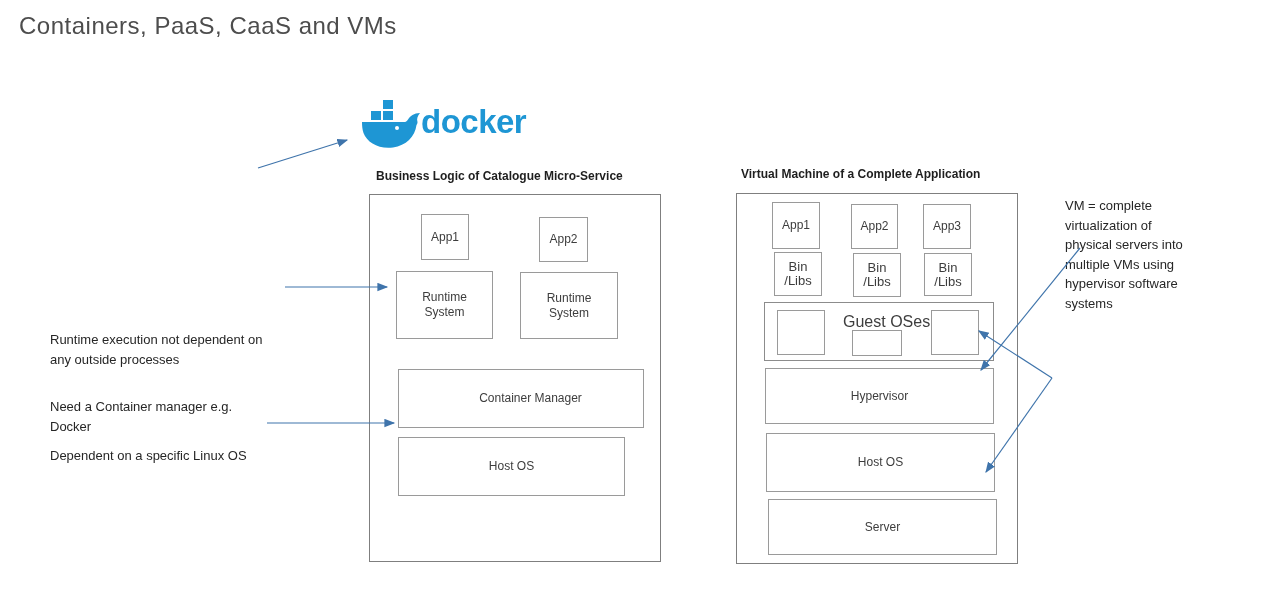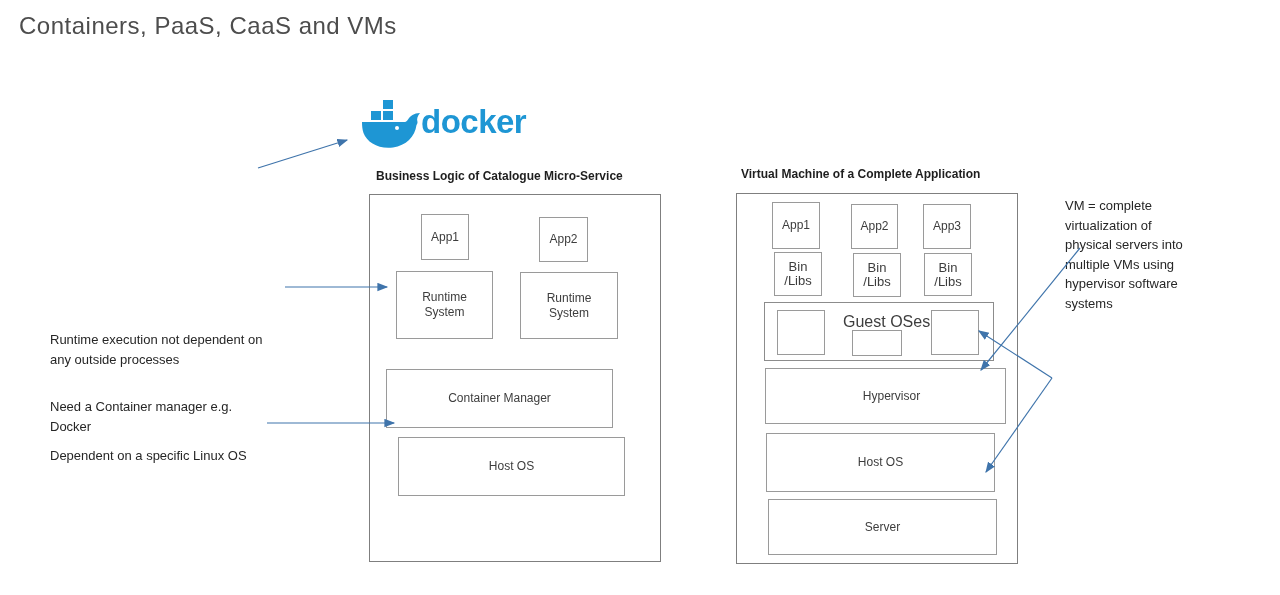--- a/index.html
+++ b/index.html
@@ -72,40 +72,40 @@
 systems</div>
 
   <div class="diag-title" style="left:376px;top:169px;">Business Logic of Catalogue Micro-Service</div>
   <div class="box outer" style="left:369px;top:194px;width:290px;height:366px;"></div>
   <div class="box" style="left:421px;top:214px;width:46px;height:44px;">App1</div>
   <div class="box" style="left:539px;top:217px;width:47px;height:43px;">App2</div>
   <div class="box" style="left:396px;top:271px;width:95px;height:66px;">Runtime
 System</div>
   <div class="box" style="left:520px;top:272px;width:96px;height:65px;">Runtime
 System</div>
-  <div class="box" style="left:386px;top:369px;width:225px;height:57px;">Container Manager</div>
+  <div class="box" style="left:398px;top:369px;width:225px;height:57px;padding-left:19px;">Container Manager</div>
   <div class="box" style="left:398px;top:437px;width:225px;height:57px;">Host OS</div>
 
   <div class="diag-title" style="left:741px;top:167px;">Virtual Machine of a Complete Application</div>
   <div class="box outer" style="left:736px;top:193px;width:280px;height:369px;"></div>
   <div class="box" style="left:772px;top:202px;width:46px;height:45px;">App1</div>
   <div class="box" style="left:851px;top:204px;width:45px;height:43px;">App2</div>
   <div class="box" style="left:923px;top:204px;width:46px;height:43px;">App3</div>
   <div class="box binlibs" style="left:774px;top:252px;width:46px;height:42px;">Bin
 /Libs</div>
   <div class="box binlibs" style="left:853px;top:253px;width:46px;height:42px;">Bin
 /Libs</div>
   <div class="box binlibs" style="left:924px;top:253px;width:46px;height:41px;">Bin
 /Libs</div>
   <div class="box band" style="left:764px;top:302px;width:228px;height:57px;"></div>
   <div class="box" style="left:777px;top:310px;width:46px;height:43px;"></div>
   <div class="guest-label" style="left:843px;top:313px;">Guest OSes</div>
   <div class="box" style="left:852px;top:330px;width:48px;height:24px;"></div>
   <div class="box" style="left:931px;top:310px;width:46px;height:43px;"></div>
-  <div class="box" style="left:765px;top:368px;width:227px;height:54px;padding-left:12px;">Hypervisor</div>
+  <div class="box" style="left:765px;top:368px;width:227px;height:54px;">Hypervisor</div>
   <div class="box" style="left:766px;top:433px;width:227px;height:57px;">Host OS</div>
   <div class="box" style="left:768px;top:499px;width:227px;height:54px;">Server</div>
 
   <svg class="arrow-layer" width="1280" height="595" viewBox="0 0 1280 595">
     <defs>
       <marker id="ah" markerWidth="10" markerHeight="8" refX="8" refY="3.5" orient="auto">
         <path d="M0,0 L9,3.5 L0,7 Z" fill="#3f74ab"></path>
       </marker>
     </defs>
     <g stroke="#3f74ab" stroke-width="1.2" fill="none">

